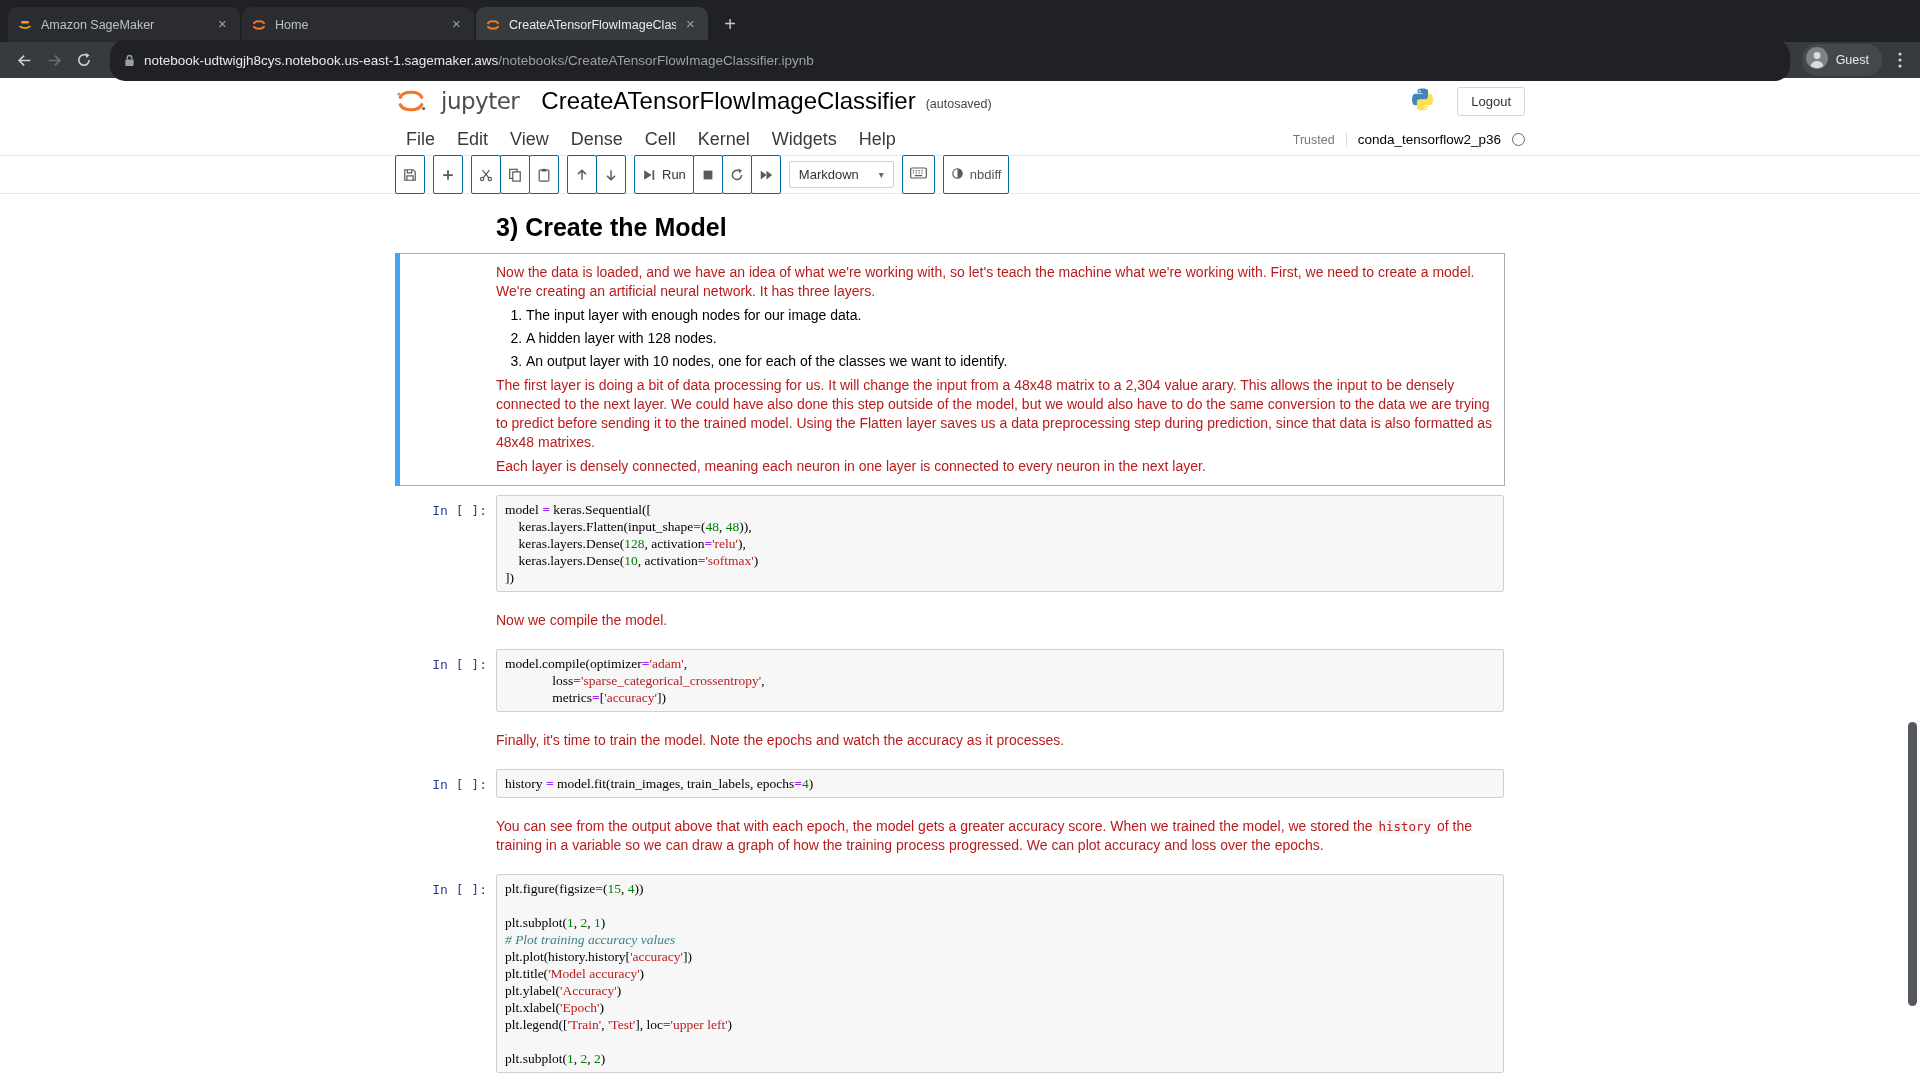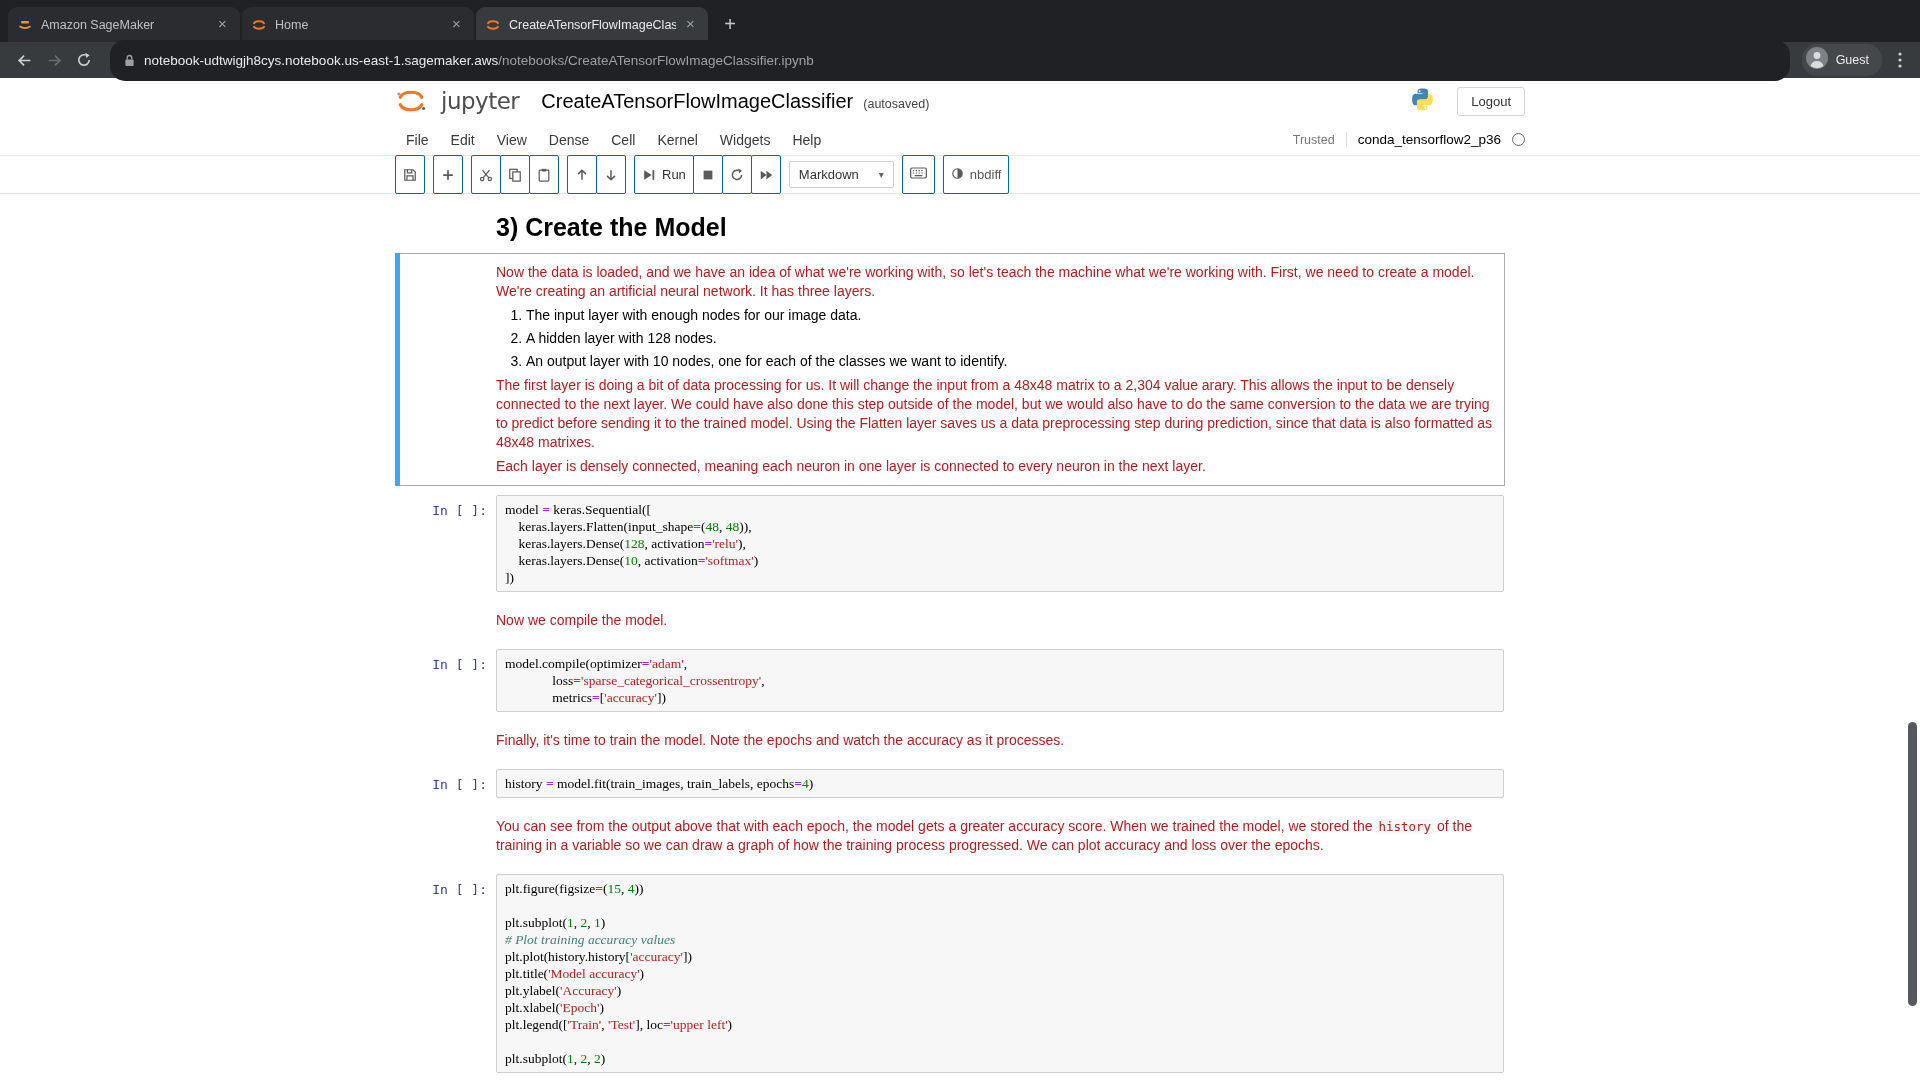--- a/index.html
+++ b/index.html
@@ -29,31 +29,31 @@
     padding:3px 13px 3px 4px;gap:8px;margin-right:6px}
   .profile-label{color:#e8eaed;font-size:12.5px}
   .kebab{width:20px;height:28px;display:flex;align-items:center;justify-content:center}
 
   
   .container{width:1130px;margin:0 auto;display:flex;align-items:center}
   .jp-header{height:46px;background:#fff}
   .jp-header .container{height:100%}
   .logo{display:flex;align-items:center;gap:14px}
   .logo-text{font-size:23px;color:#4e4e4e;font-family:"DejaVu Sans",sans-serif;letter-spacing:-.5px}
-  .nb-title{font-size:20px;color:#000;margin-left:22px}
+  .nb-title{font-size:24px;color:#000;margin-left:22px}
   .autosave{font-size:12.5px;color:#444;margin-left:10px;padding-top:5px}
   .hdr-right{margin-left:auto;display:flex;align-items:center;gap:22px}
   .logout{background:#fff;border:1px solid #d5d5d5;border-radius:3px;padding:6px 13px;
     font-size:13px;color:#333;font-family:"Liberation Sans",sans-serif}
 
   
   .menubar{height:32px;background:#fff;border-bottom:1px solid #e7e7e7}
   .menubar .container{height:100%}
   .menu-items{display:flex;align-items:center}
-  .menu-item{font-size:14px;color:#3a3a3a;padding:6px 11px}
+  .menu-item{font-size:18px;color:#3a3a3a;padding:6px 11px}
   .menu-right{margin-left:auto;display:flex;align-items:center;gap:11px}
   .trusted{font-size:12.5px;color:#777}
   .vdiv{width:1px;height:15px;background:#ddd}
   .kernel-name{font-size:13.5px;color:#000}
   .kernel-ind{width:13px;height:13px;border:1.5px solid #666;border-radius:50%}
 
   
   .toolbar{height:38px;background:#fff;border-bottom:1px solid #e7e7e7}
   .toolbar .container{height:100%;gap:8px}
   #btn-groups{display:flex;gap:8px}

